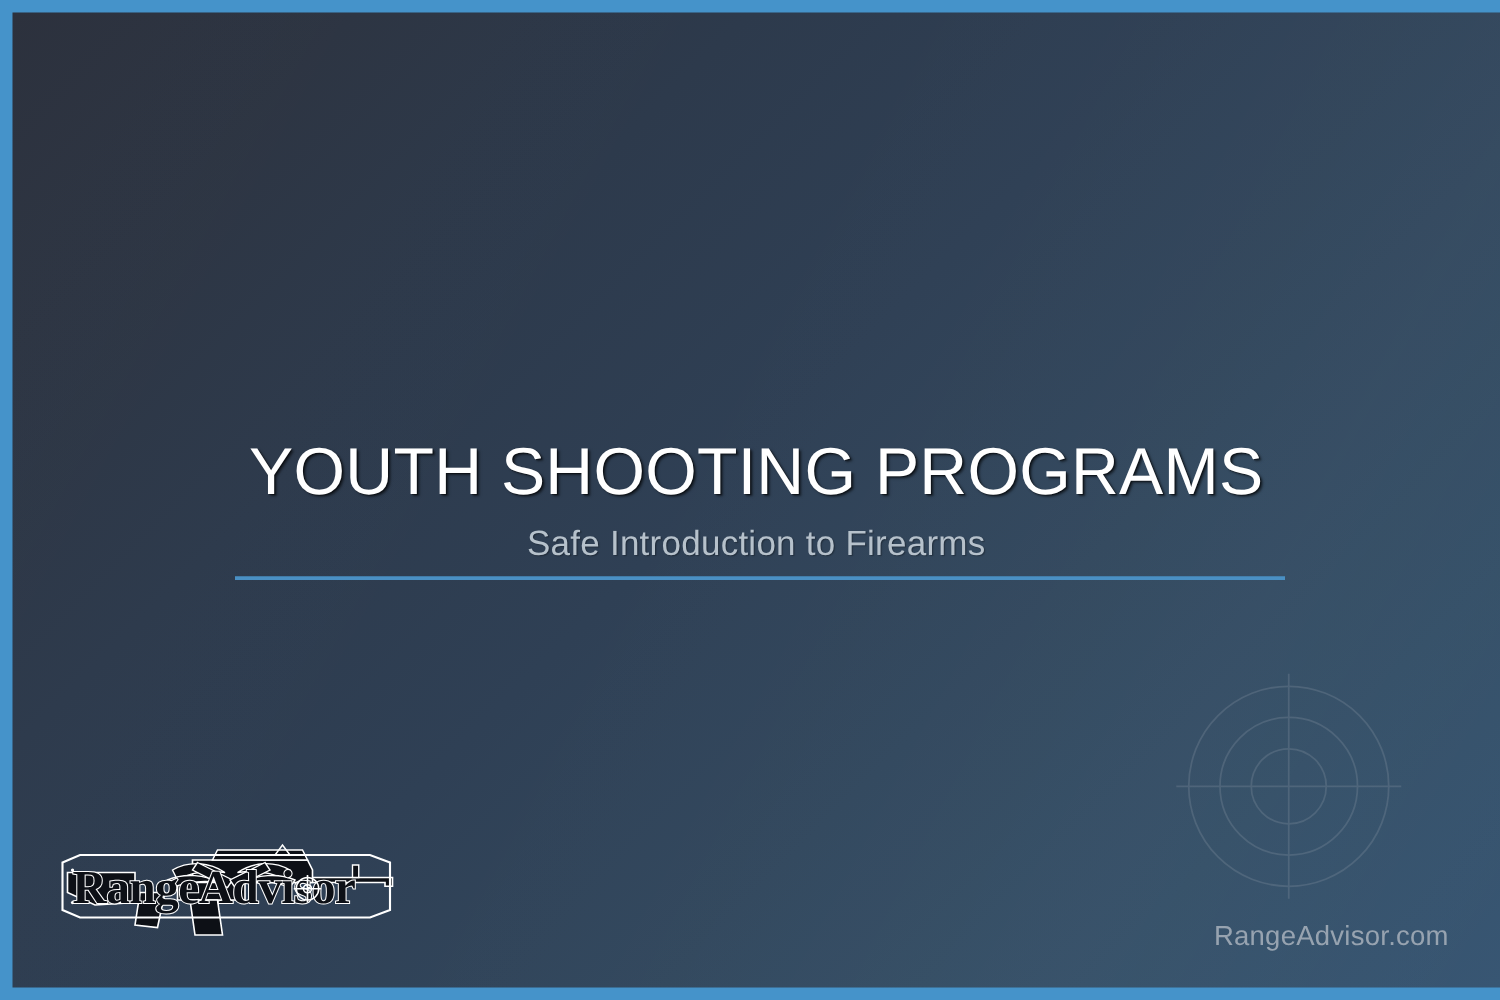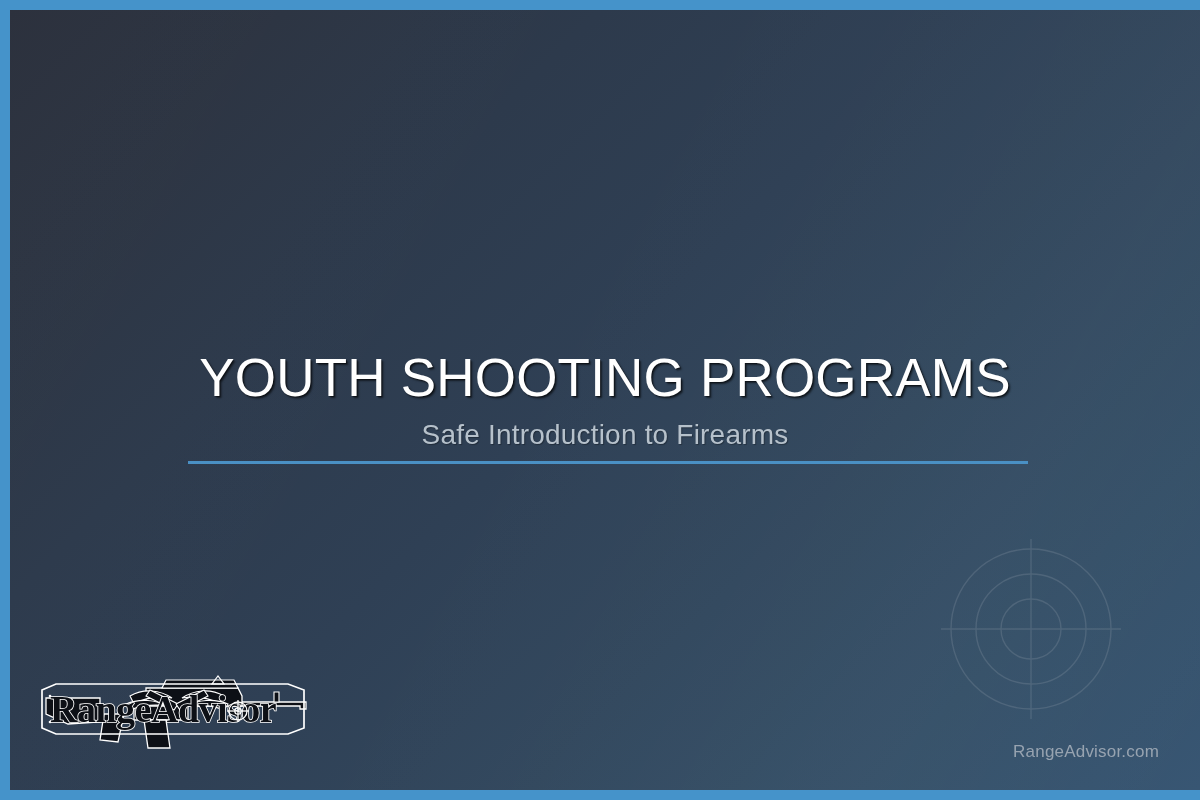--- a/index.html
+++ b/index.html
@@ -98,30 +98,30 @@
     height: 3px;
     background: #4a90c4;
     z-index: 3;
   }
 
   
   #footer-url {
     position: absolute;
     right: 41px;
     bottom: 28px;
-    font-size: 17px;
+    font-size: 22px;
     color: #97a3b0;
     letter-spacing: 0.2px;
     z-index: 4;
   }
 
   
   #logo {
     position: absolute;
-    left: 28px;
+    left: 36px;
     bottom: 36px;
     width: 278px;
     height: 92px;
     z-index: 5;
   }
   #logo svg { display: block; width: 100%; height: 100%; }
   #logo-wordmark {
     font-family: "Liberation Serif", serif;
     font-weight: 700;
     font-size: 38px;

